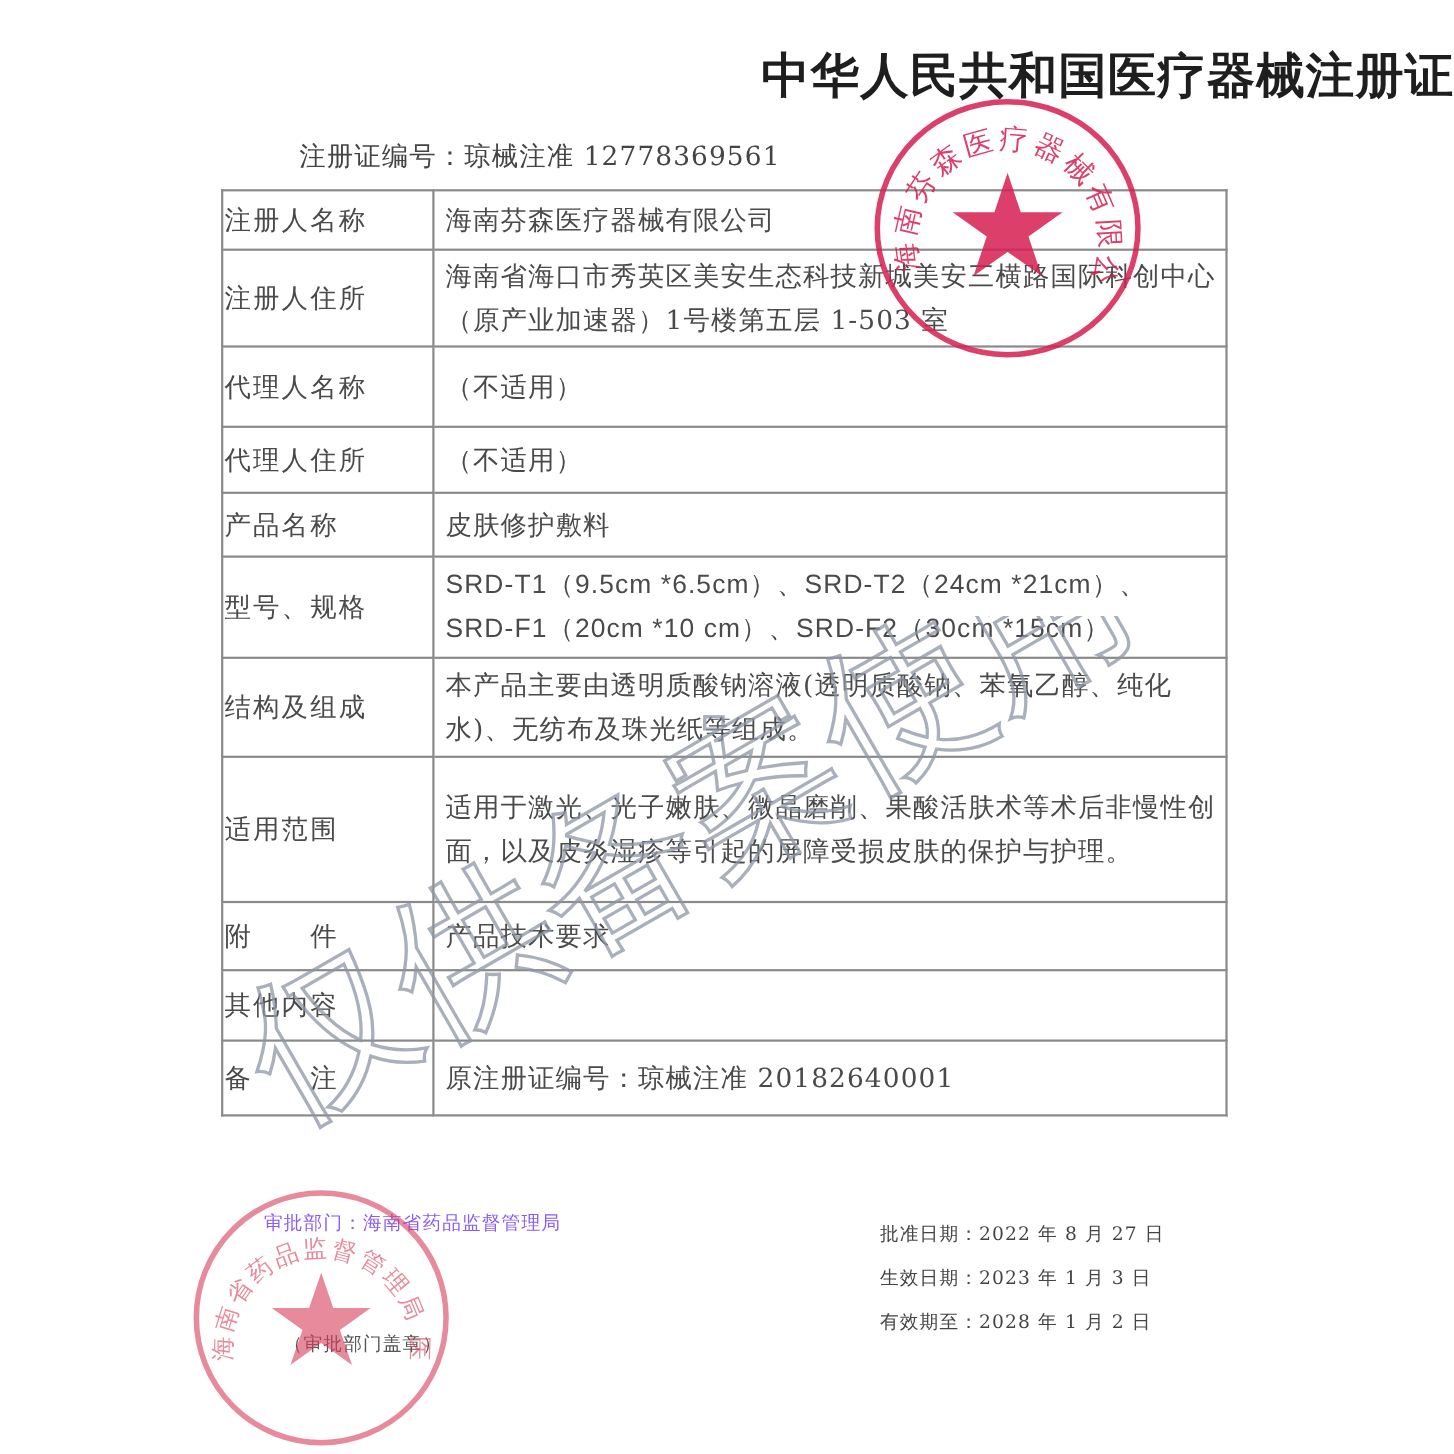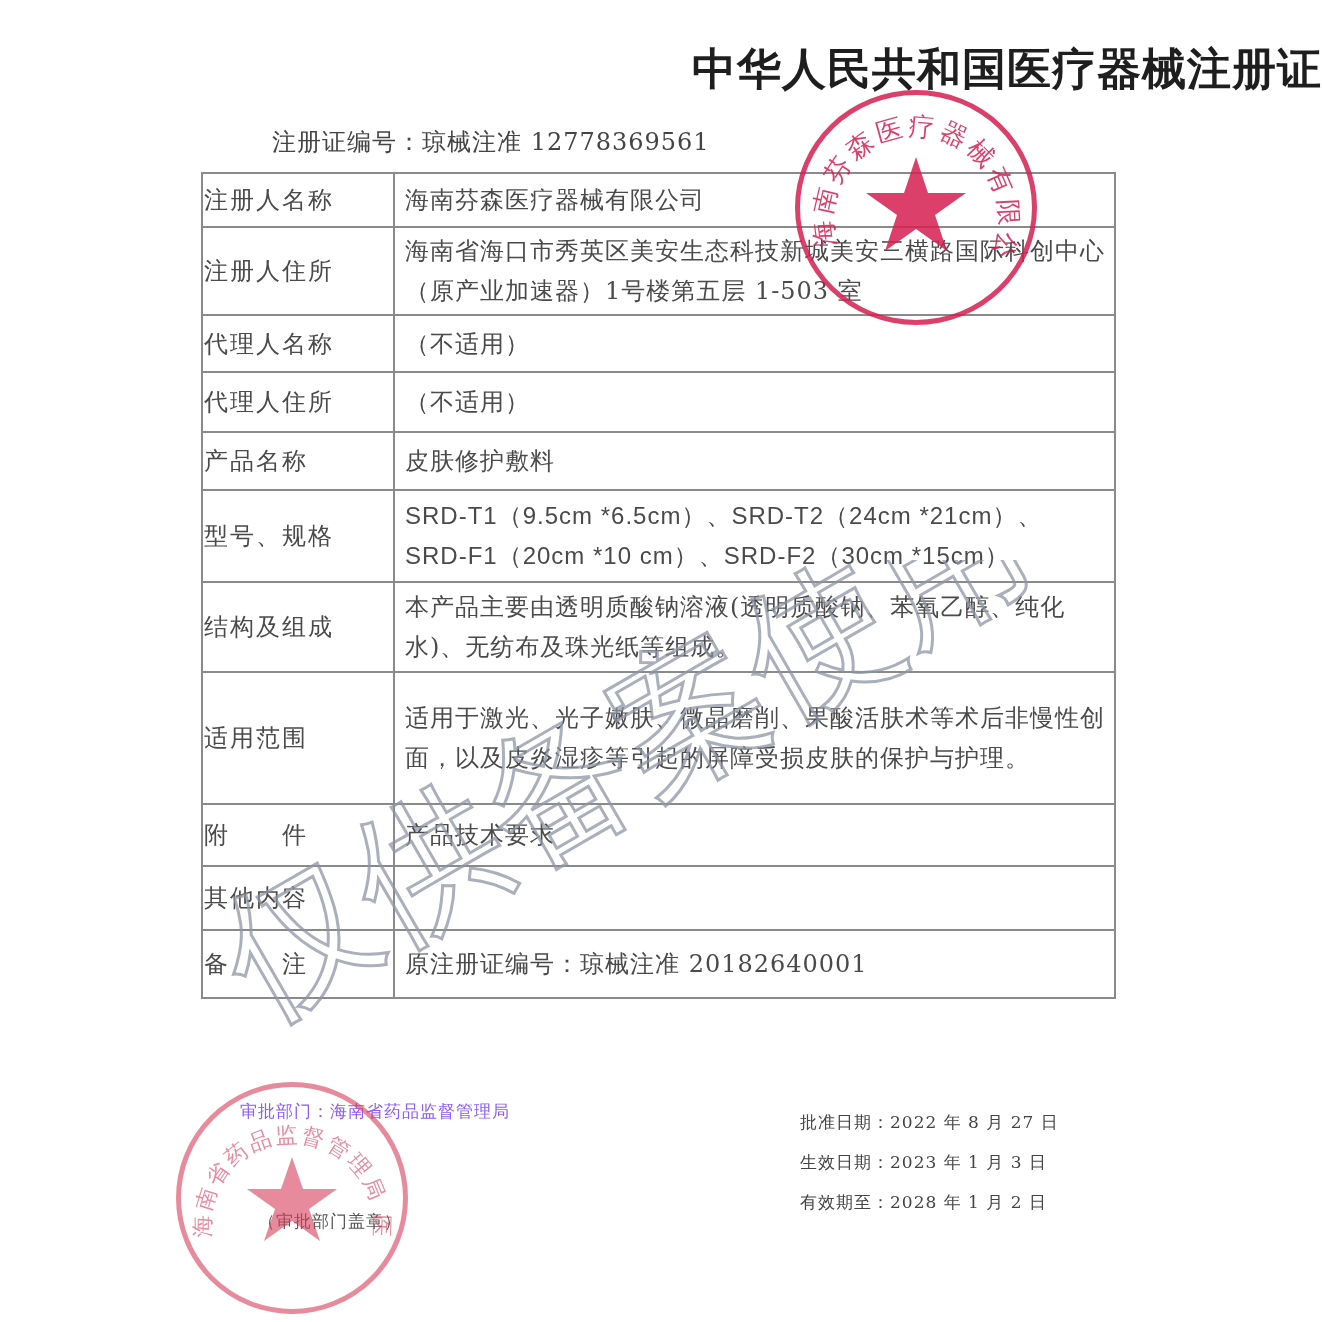--- a/index.html
+++ b/index.html
@@ -37,21 +37,21 @@
 <table class="cert">
   <tbody>
       <tr style="height:54px">
     <td class="label">注册人名称</td>
     <td class="value">海南芬森医疗器械有限公司</td>
   </tr>
   <tr style="height:88px">
     <td class="label">注册人住所</td>
     <td class="value">海南省海口市秀英区美安生态科技新城美安三横路国际科创中心（原产业加速器）1号楼第五层 1-503 室</td>
   </tr>
-  <tr style="height:57px">
+  <tr style="height:73px">
     <td class="label">代理人名称</td>
     <td class="value">（不适用）</td>
   </tr>
   <tr style="height:60px">
     <td class="label">代理人住所</td>
     <td class="value">（不适用）</td>
   </tr>
   <tr style="height:58px">
     <td class="label">产品名称</td>
     <td class="value">皮肤修护敷料</td>

